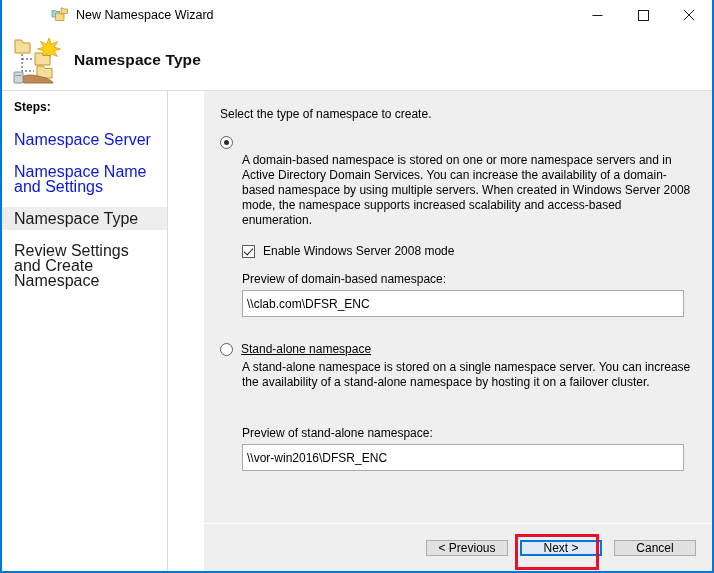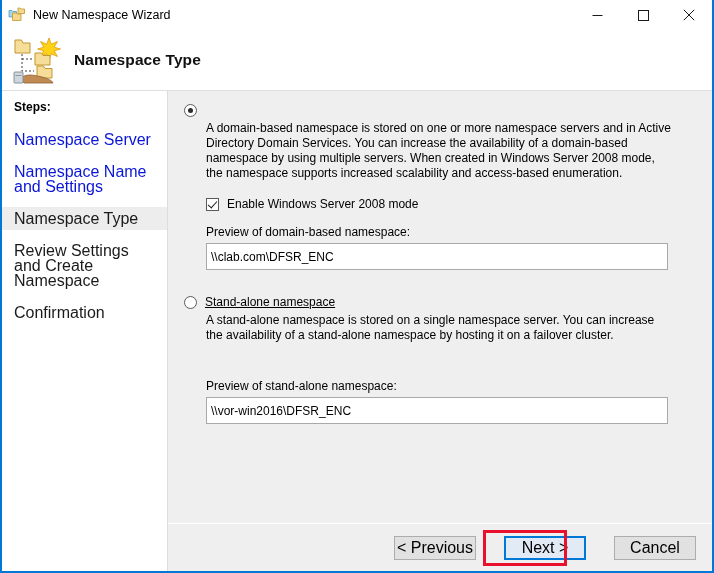--- a/index.html
+++ b/index.html
@@ -33,20 +33,21 @@
   }
 
   
   .titlebar {
     height: 30px;
     min-height: 30px;
     background: #ffffff;
     display: flex;
     align-items: center;
     position: relative;
+    margin-left: 43px;
   }
   .titlebar-icon {
     width: 18px;
     height: 18px;
     margin-left: 6px;
     margin-right: 7px;
     position: relative;
     flex: 0 0 auto;
   }
   .titlebar-title {
@@ -93,20 +94,21 @@
     font-weight: bold;
     color: #111111;
     letter-spacing: 0.1px;
   }
 
   
   .body {
     flex: 1 1 auto;
     display: flex;
     min-height: 0;
+    gap: 36px;
   }
 
   
   .sidebar {
     width: 166px;
     min-width: 166px;
     background: #ffffff;
     border-right: 1px solid #dcdcdc;
     padding-top: 9px;
     box-sizing: border-box;
@@ -252,29 +254,29 @@
     border-top: 1px solid #ffffff;
     display: flex;
     align-items: center;
     justify-content: flex-end;
     padding-right: 16px;
     box-sizing: border-box;
     position: relative;
   }
   .btn {
     width: 82px;
-    height: 24px;
+    height: 16px;
     background: #e1e1e1;
     border: 1px solid #adadad;
-    font-size: 16px;
+    font-size: 12px;
     color: #000000;
     display: flex;
     align-items: center;
     justify-content: center;
-    margin-left: 28px;
+    margin-left: 12px;
     box-sizing: border-box;
   }
   .btn.focused {
     border: 2px solid #0078d7;
     background: #e1eaf5;
   }
   .btn-wrap {
     position: relative;
     display: flex;
     align-items: center;
@@ -349,26 +351,26 @@
   </div>
 
   <div class="body">
 
     <div class="sidebar">
       <div class="steps-label">Steps:</div>
       <div class="step link">Namespace Server</div>
       <div class="step link">Namespace Name and Settings</div>
       <div class="step current">Namespace Type</div>
       <div class="step">Review Settings and Create Namespace</div>
-      <div class="step">Confirmation</div>
     </div>
 
     <div class="content">
       <div class="content-main">
 
+        <div class="intro">Select the type of namespace to create.</div>
 
         <div class="opt-row">
           <div class="radio checked"></div>
         </div>
         <div class="opt-desc">A domain-based namespace is stored on one or more namespace servers and in Active Directory Domain Services. You can increase the availability of a domain-based namespace by using multiple servers. When created in Windows Server 2008 mode, the namespace supports increased scalability and access-based enumeration.</div>
 
         <div class="check-row">
           <div class="checkbox checked"></div>
           <div class="check-label">Enable Windows Server 2008 mode</div>
         </div>

